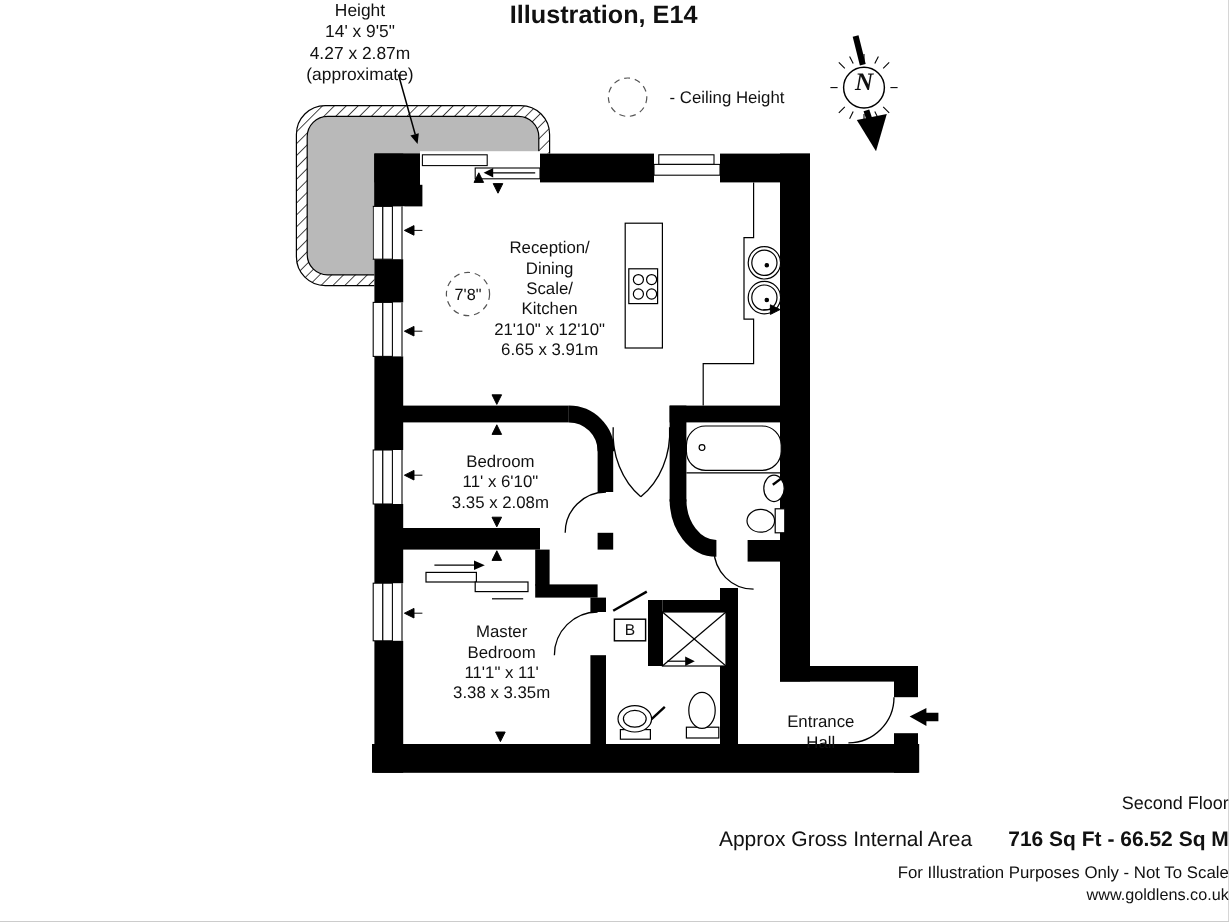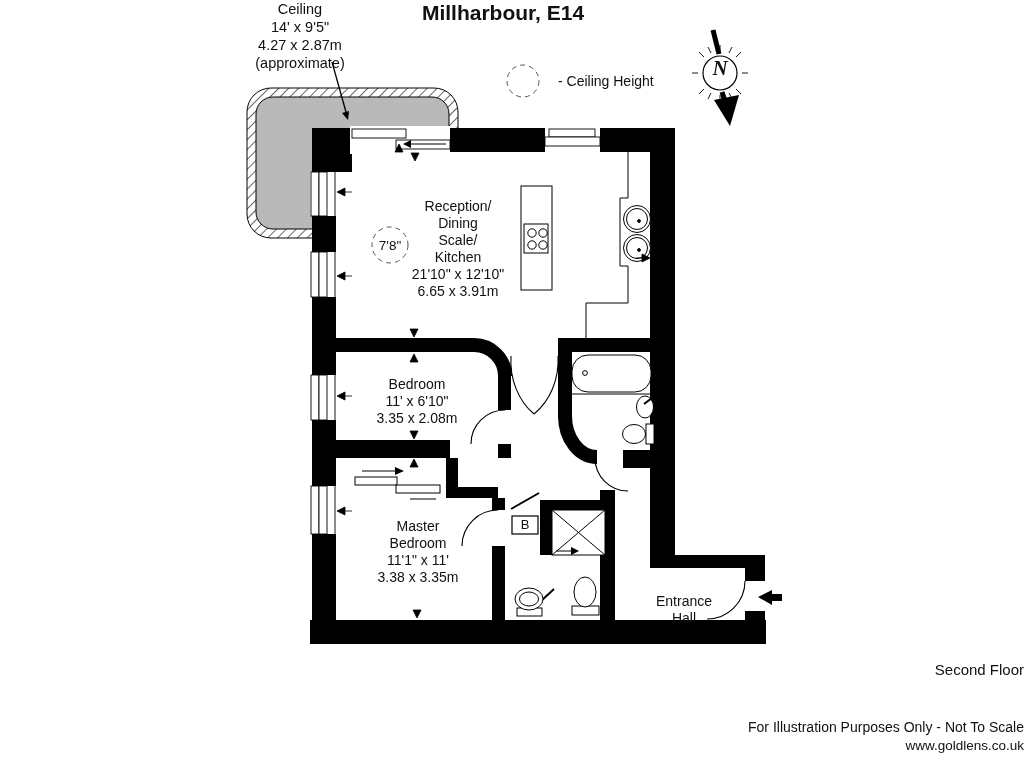--- a/index.html
+++ b/index.html
@@ -233,24 +233,24 @@
           <line x1="729" y1="53" x2="732" y2="47"></line>
       <line x1="711" y1="93" x2="708" y2="99"></line>
           <line x1="729" y1="93" x2="732" y2="99"></line>
     </g>
     <circle cx="720" cy="73" r="17" fill="#fff" stroke="#000" stroke-width="1.2"></circle>
     <line x1="722" y1="92" x2="725" y2="101" stroke="#000" stroke-width="5"></line>
     <polygon points="714,100 739,95 730,126" fill="#000"></polygon>
   </g>
 </svg>
 
-  <div class="lbl" id="title-lbl" style="left:413px;top:4px;width:180px;">Millharbour, E14</div>
+  <div class="lbl" id="title-lbl" style="left:413px;top:4px;width:180px;">Illustration, E14</div>
 
   <div class="lbl" id="balcony-lbl" style="left:240px;top:0px;width:120px;">
-    <div>Ceiling</div>
+    <div>Height</div>
     <div>14' x 9'5"</div>
     <div>4.27 x 2.87m</div>
     <div>(approximate)</div>
   </div>
 
   <div class="lbl" id="legend-lbl" style="left:546px;top:73px;">- Ceiling Height</div>
 
   <div class="lbl" id="north-n" style="left:706px;top:60px;width:28px;">N</div>
 
   <div class="lbl" id="ch-78" style="left:370px;top:237px;width:40px;">7'8"</div>
@@ -278,16 +278,19 @@
   </div>
 
   <div class="lbl" style="left:644px;top:561px;width:80px;margin-top:32px;">
     <div>Entrance</div>
     <div>Hall</div>
   </div>
 
   <div class="lbl" id="b-lbl" style="left:512px;top:517px;width:26px;">B</div>
 
   <div class="footer" id="f-floor">Second Floor</div>
+  <div class="footer" id="f-area">
+    <span>Approx Gross Internal Area</span><span class="bold">716 Sq Ft  -  66.52 Sq M</span>
+  </div>
   <div class="footer" id="f-disc">For Illustration Purposes Only - Not To Scale</div>
   <div class="footer" id="f-web">www.goldlens.co.uk</div>
 
 </div>
 
 </body></html>

